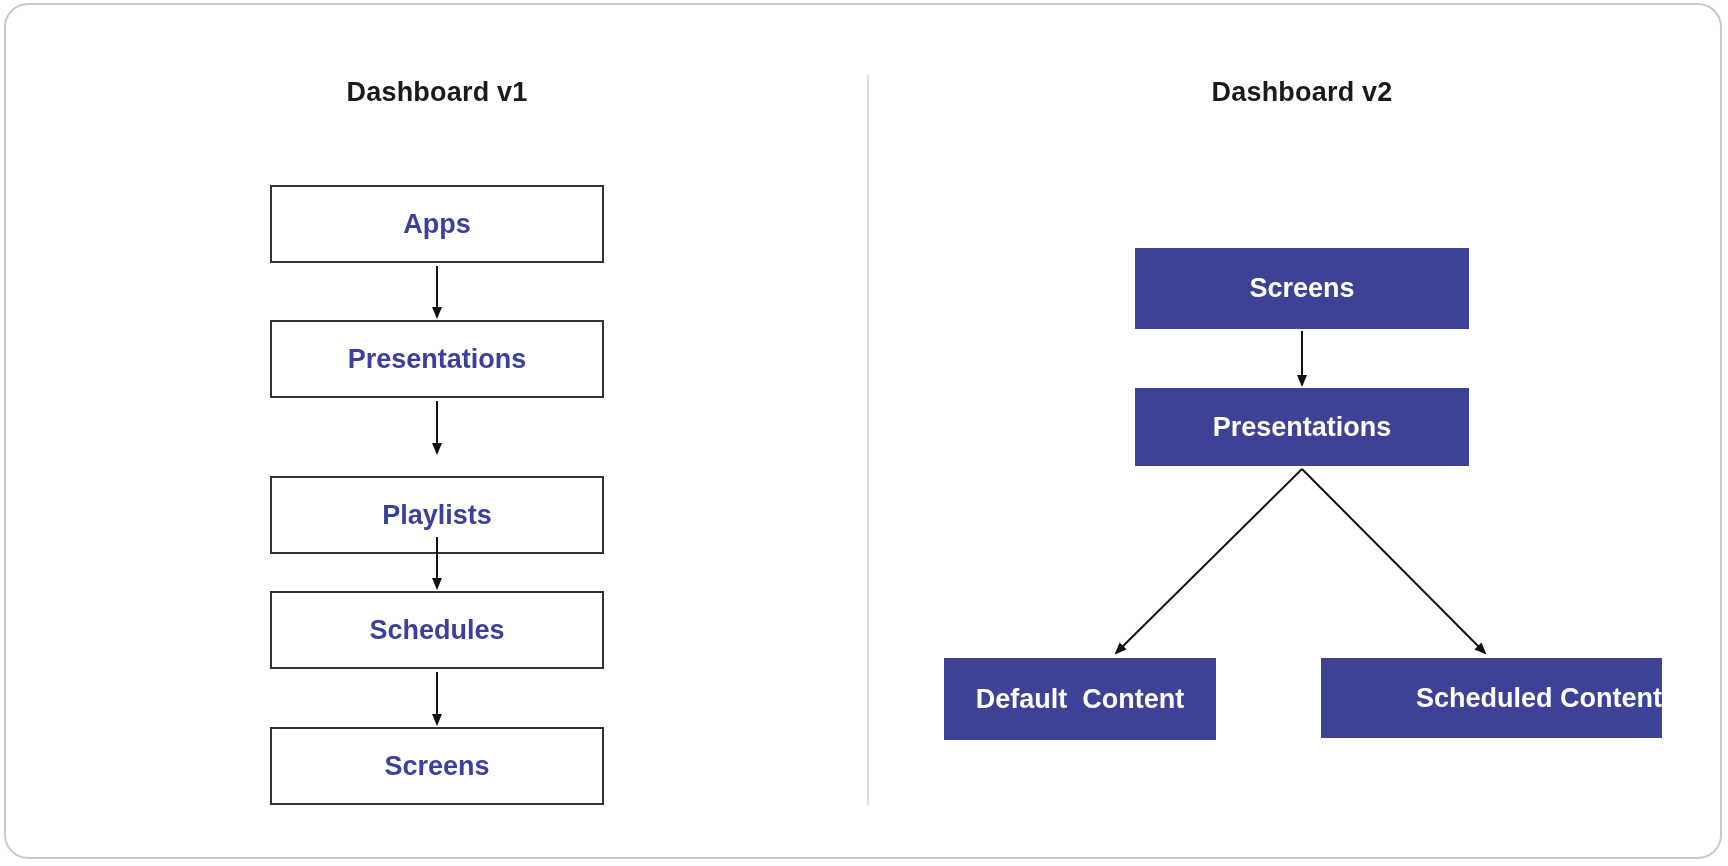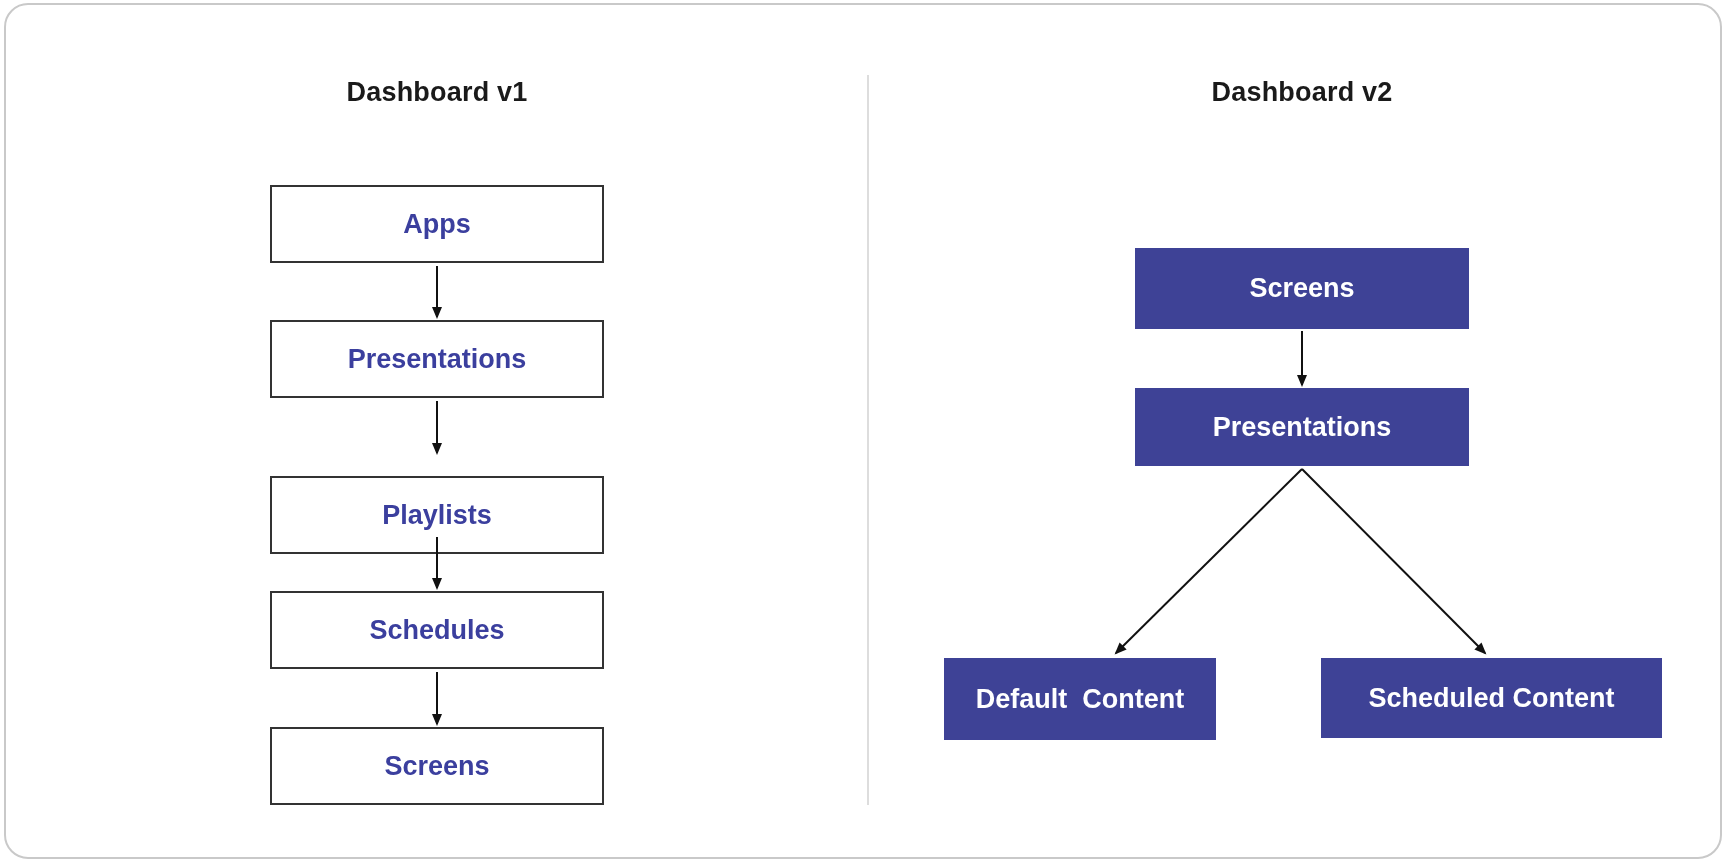--- a/index.html
+++ b/index.html
@@ -97,21 +97,21 @@
 
     <div class="node filled" style="left:1129px; top:243px; height:81px;">
       <span>Screens</span>
     </div>
     <div class="node filled" style="left:1129px; top:383px;">
       <span>Presentations</span>
     </div>
     <div class="node filled" style="left:938px; top:653px; width:272px; height:82px;">
       <span>Default  Content</span>
     </div>
-    <div class="node filled" style="left:1315px; top:653px; width:341px; height:80px;">
+    <div class="node filled" style="left:1315px; top:653px; width:341px; height:80px;justify-content:flex-end;">
       <span>Scheduled Content</span>
     </div>
 
     <svg class="arrow-layer" viewBox="0 0 1728 866" xmlns="http://www.w3.org/2000/svg">
       <defs>
         <marker id="ah" markerUnits="userSpaceOnUse" markerWidth="14" markerHeight="12" refX="10" refY="5" orient="auto">
           <path d="M0,0 L12,5 L0,10 Z" fill="#111111"></path>
         </marker>
       </defs>
       <g stroke="#111111" stroke-width="2" fill="none">

